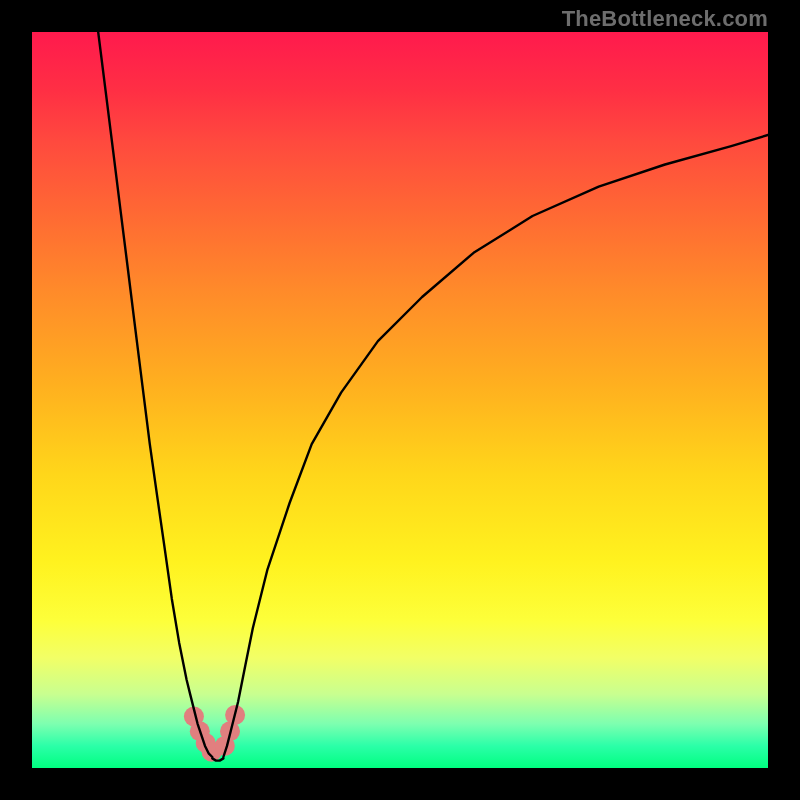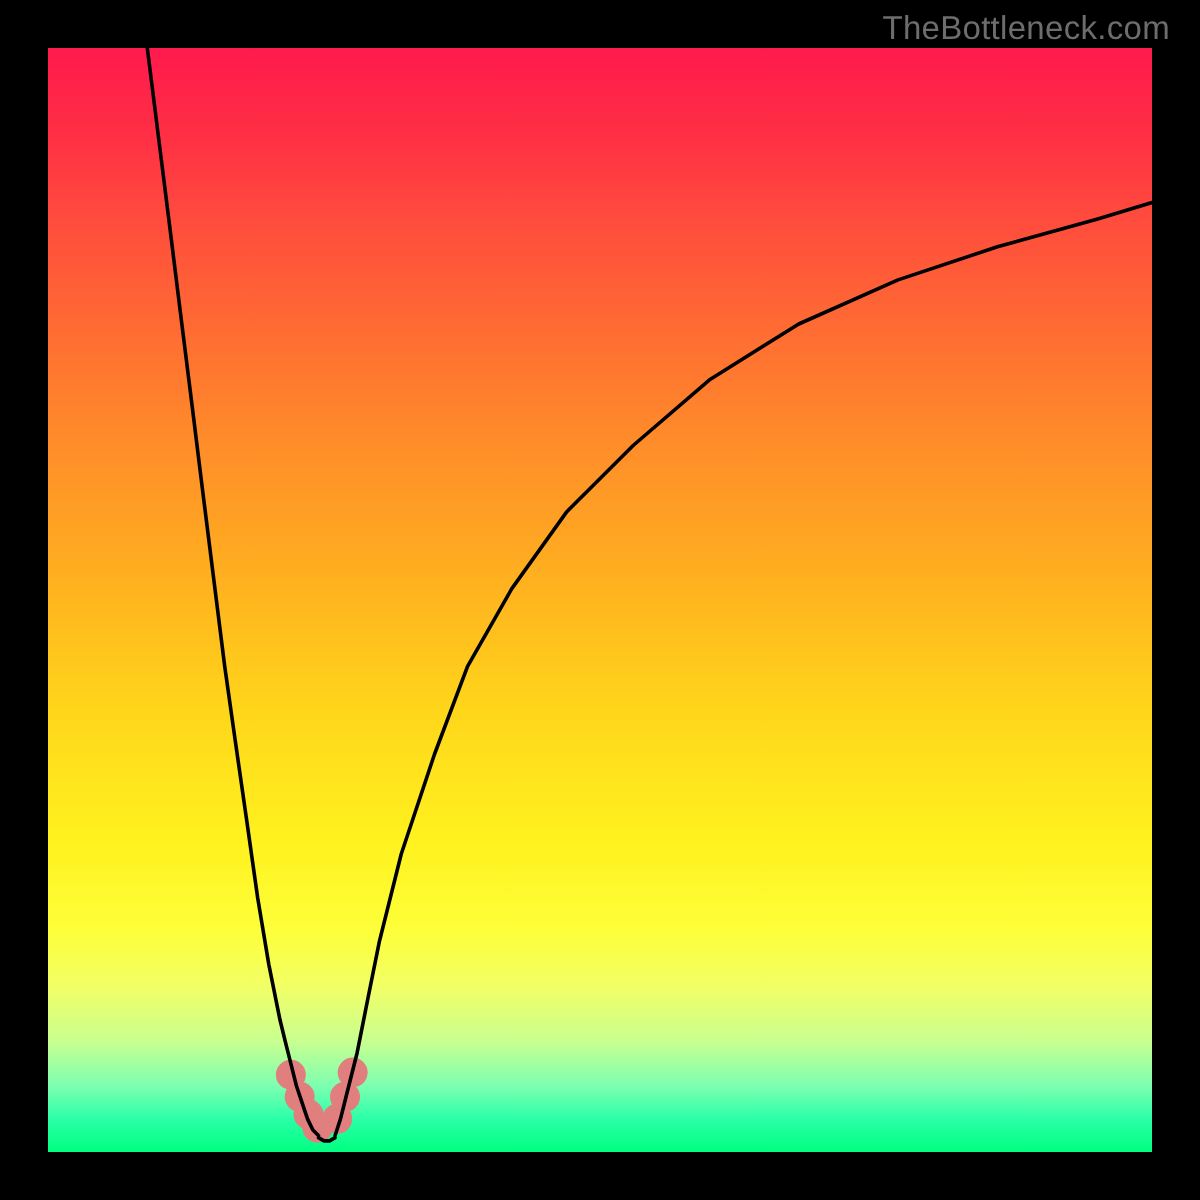--- a/index.html
+++ b/index.html
@@ -47,24 +47,24 @@
       #f2ff66 85%,
       #c8ff90 90%,
       #7dffb0 94%,
       #2bffa8 97%,
       #00ff80 100%
     );
   }
   .watermark {
     position: absolute;
     top: 6px;
-    right: 20px;
+    right: 32px;
     color: #6d6d6d;
     font-size: 22px;
-    font-weight: 400;
+    font-weight: 700;
     letter-spacing: 0.2px;
     user-select: none;
   }
   svg.curves {
     position: absolute;
     left: 0;
     top: 0;
     width: 100%;
     height: 100%;
   }

